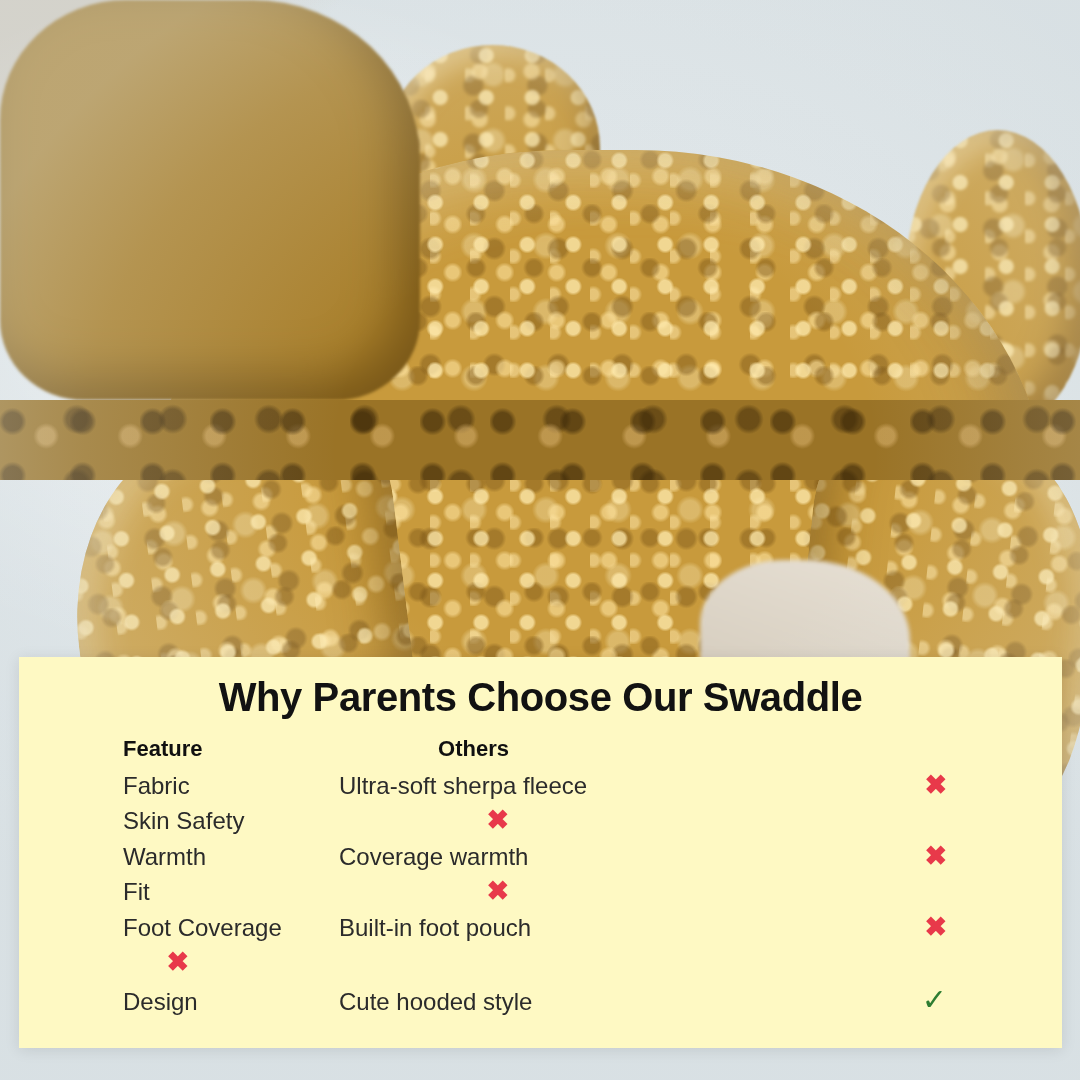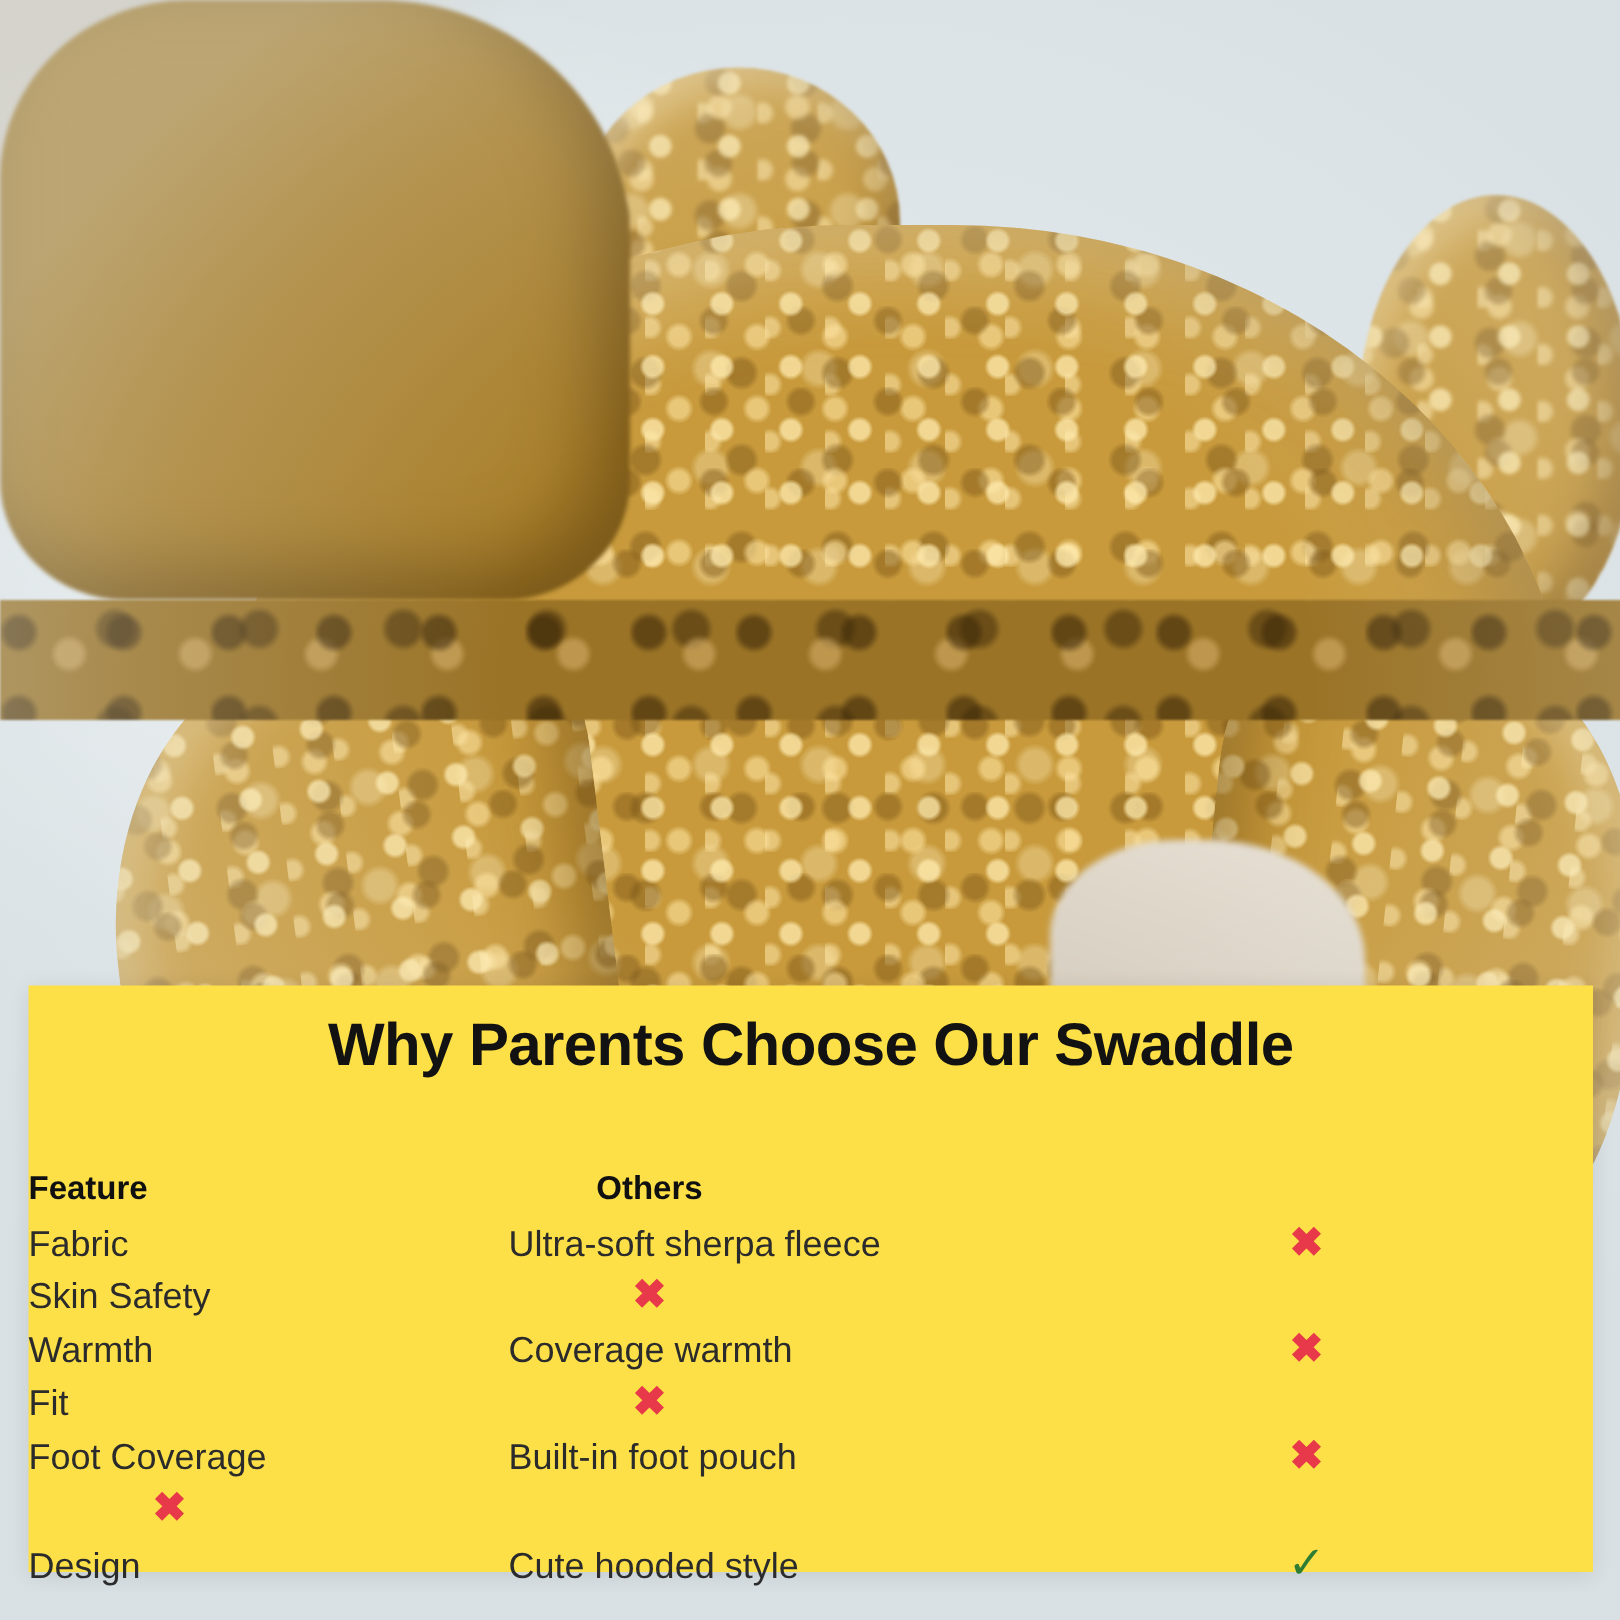--- a/index.html
+++ b/index.html
@@ -211,43 +211,43 @@
   .photo-blur-mask {
     position:absolute; inset:0;
     background:radial-gradient(ellipse 62% 52% at 56% 42%, rgba(255,255,255,0) 40%, rgba(225,232,235,.20) 78%, rgba(220,228,232,.38) 100%);
     pointer-events:none;
   }
 
   
   .card {
     position:absolute;
     left:19px; top:657px; width:1043px; height:391px;
-    background:#fde047;
+    background:#fef9c3;
     box-shadow:0 2px 14px rgba(0,0,0,.10);
   }
   .card-title {
     text-align:center;
     font-size:40px;
     font-weight:bold;
     color:#121212;
     letter-spacing:-.4px;
     margin-top:18px;
   }
   .table {
     margin-top:16px;
     position:relative;
   }
   .row {
     display:flex;
     align-items:baseline;
     height:35.5px;
   }
-  .col-feature  { width:320px; }
+  .col-feature  { width:320px; padding-left:104px; }
   .col-ours     { width:438px; }
-  .col-others   { width:170px; text-align:center; padding-left:18px;margin-top:43px; }
+  .col-others   { width:170px; text-align:right; padding-left:18px; }
 
   .head-row .col-feature,
   .head-row .col-ours,
   .head-row .col-others {
     font-weight:bold;
     font-size:22px;
     color:#101010;
   }
   .body-row .col-feature,
   .body-row .col-ours {

